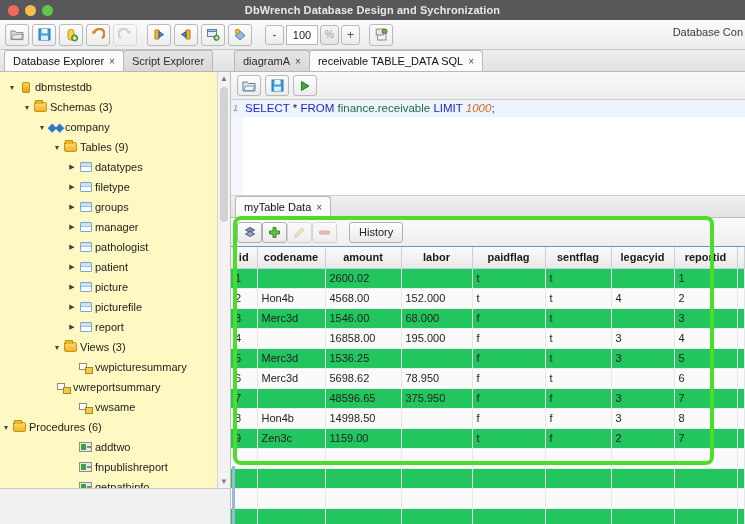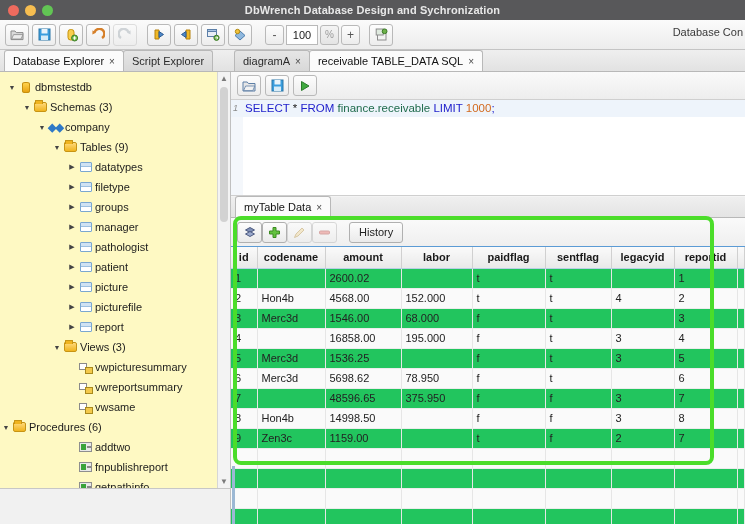--- a/index.html
+++ b/index.html
@@ -169,21 +169,21 @@
   .codeline {
     position: relative; height: 17px; line-height: 17px;
     background: #eef4fb;
     font-family: "Liberation Sans", sans-serif; font-size: 11.5px;
     padding-left: 14px; white-space: nowrap;
   }
   .lnum { position:absolute; left:2px; top:0; color:#8a8a8a; font-style: italic; font-size:9px; }
   .kw { color:#2222cc; }
   .star { color:#222; }
   .ident { color:#1f6b4c; }
-  .num { color:#d2691e; }
+  .num { color:#d2691e;font-style:italic; }
   .punc { color:#2222cc; }
 
   
   .datapanel {
     position:absolute; left: 0; right: 0; top: 147px; bottom: 0;
     background:#f4f4f4;
   }
   .dtabstrip {
     height: 21px; display:flex; align-items:flex-end;
     background: linear-gradient(180deg,#efefef,#e4e4e4);
@@ -436,21 +436,21 @@
             </span>
             <span class="lbl">Views (3)</span>
           </div>
           <div class="node" style="padding-left: 66px;">
             <span class="arrow none"></span>
             <span class="nicon">
               <span class="ico-view"></span>
             </span>
             <span class="lbl">vwpicturesummary</span>
           </div>
-          <div class="node" style="padding-left: 66px;">
+          <div class="node" style="padding-left: 44px;">
             <span class="arrow none"></span>
             <span class="nicon">
               <span class="ico-view"></span>
             </span>
             <span class="lbl">vwreportsummary</span>
           </div>
           <div class="node" style="padding-left: 66px;">
             <span class="arrow none"></span>
             <span class="nicon">
               <span class="ico-view"></span>

